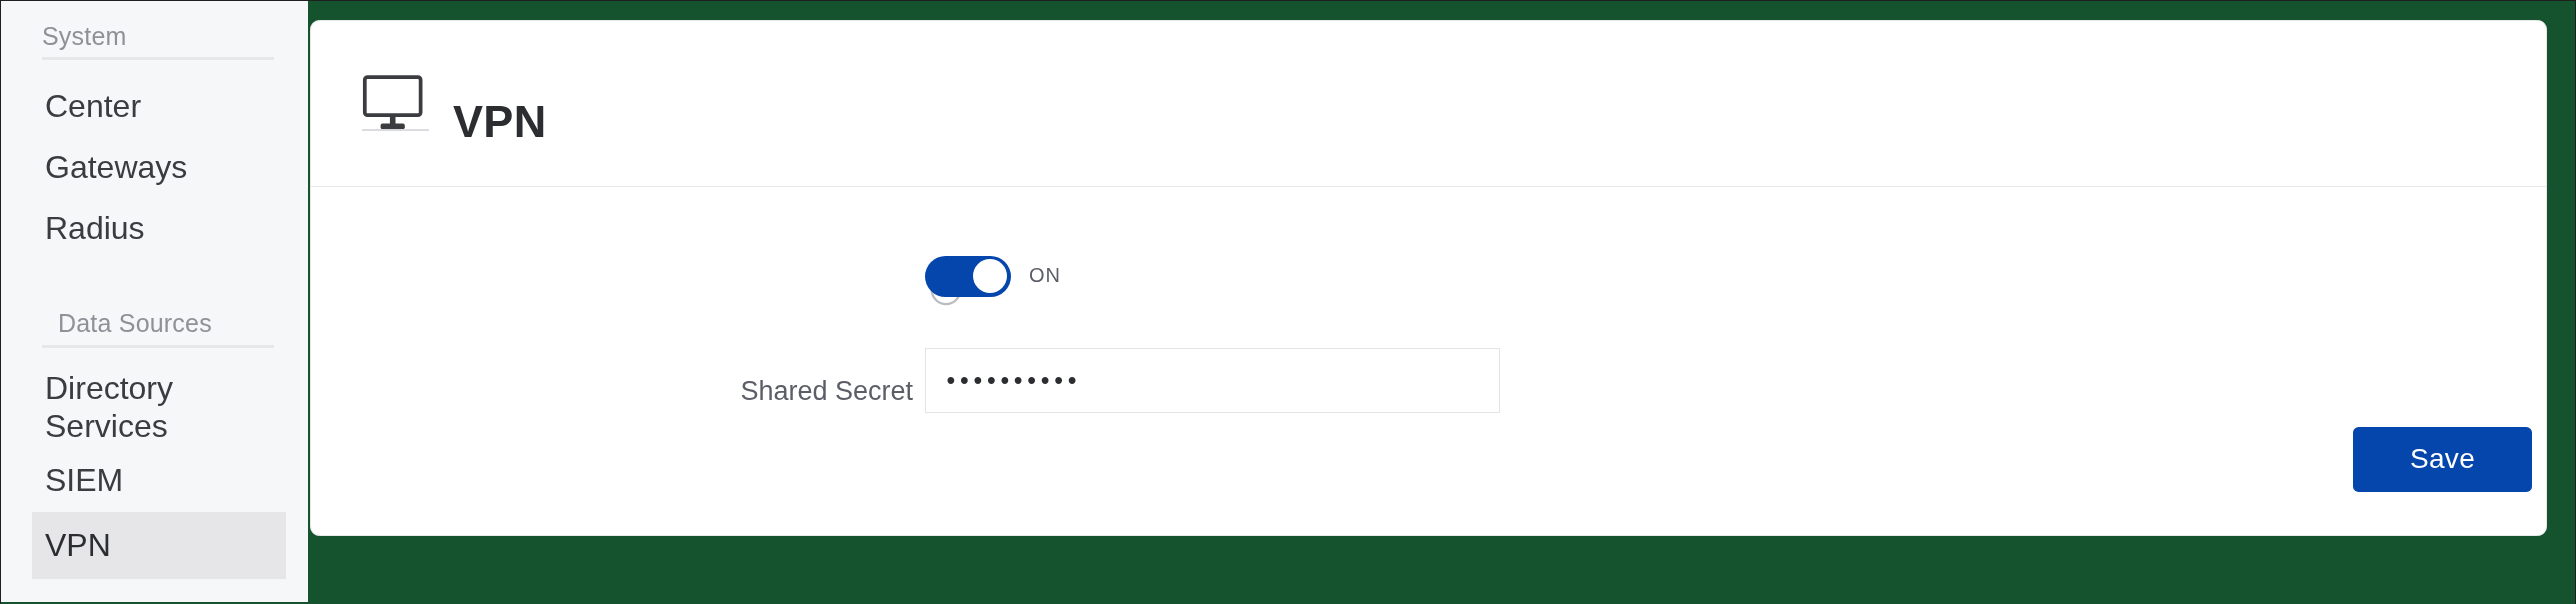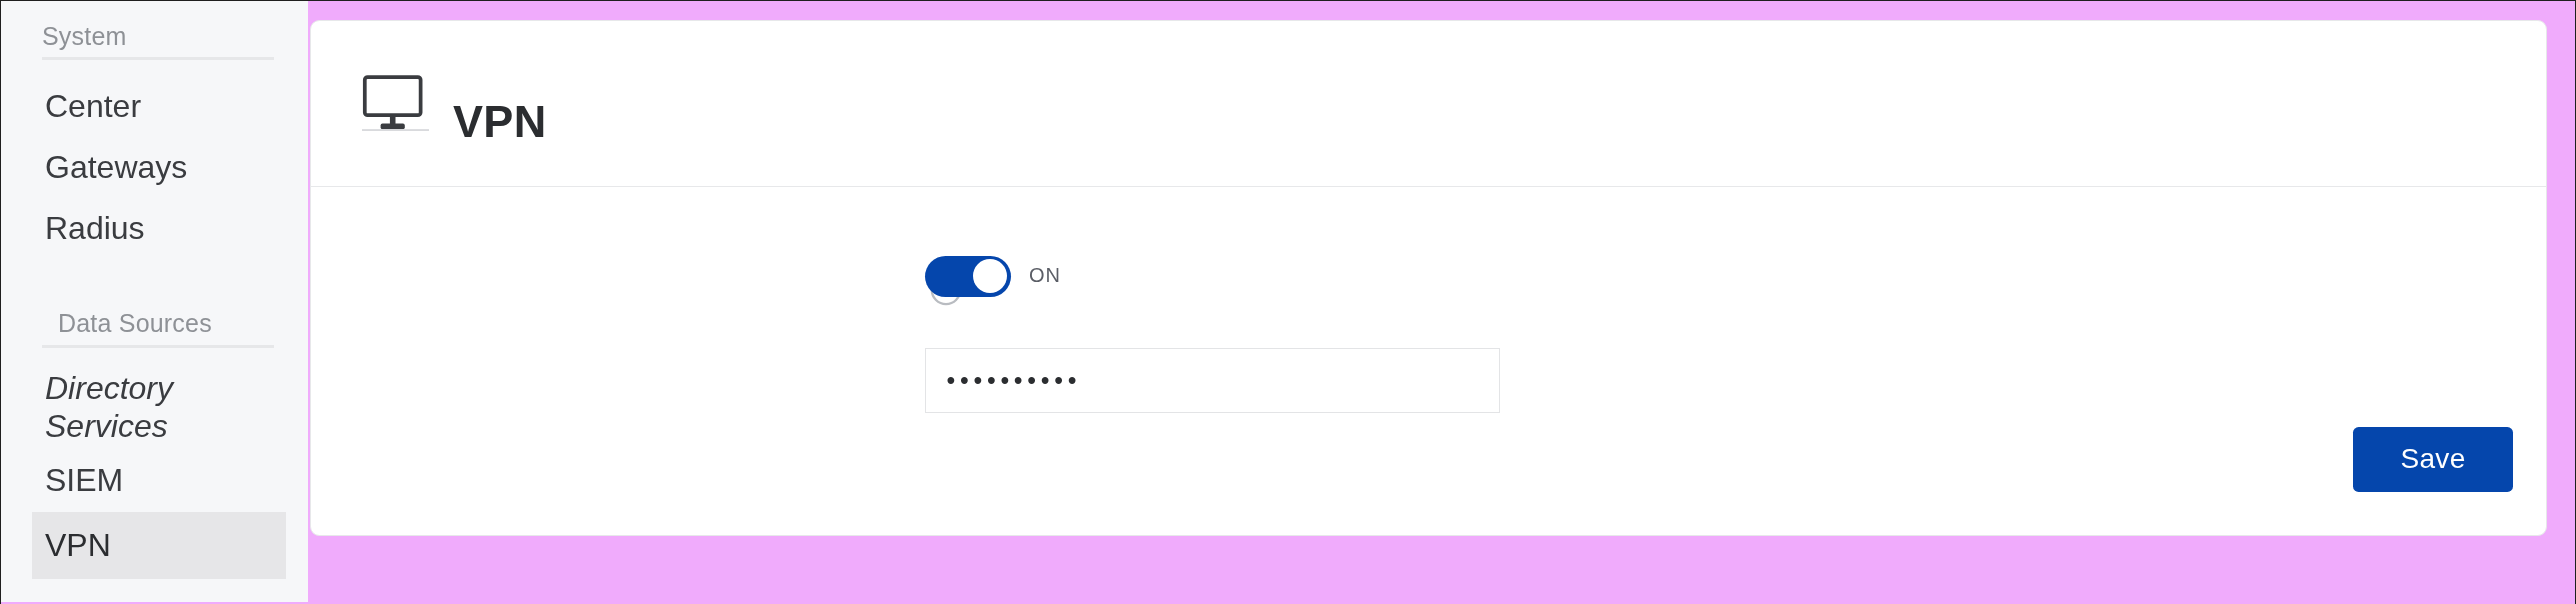--- a/index.html
+++ b/index.html
@@ -10,21 +10,21 @@
   body {
     font-family: "Liberation Sans", sans-serif;
     -webkit-font-smoothing: antialiased;
   }
   #screen {
     position: relative;
     width: 2576px;
     height: 605px;
     box-sizing: border-box;
     border: 1.9px solid #1f1f1f;
-    background: #f0abfc;
+    background: #14532d;
     overflow: hidden;
   }
 
   
   #sidebar {
     position: absolute;
     left: 0;
     top: 0;
     width: 307px;
     height: 601px;
@@ -63,21 +63,20 @@
     color: #3a3c40;
     line-height: 1.18;
     font-family: "Liberation Sans", sans-serif;
   }
   .nav-item.two-line {
     height: 80px;
     align-items: center;
   }
   .nav-item.two-line span {
     display: block;
-    font-style: italic;
   }
   .nav-item.selected {
     background: #e6e6e8;
   }
   .nav-item.selected span {
     color: #2b2d30;
   }
 
   
   #card {
@@ -194,21 +193,21 @@
     letter-spacing: 4.7px;
     outline: none;
     border-radius: 0;
   }
 
   
   #save-button {
     position: absolute;
     left: 2042px;
     top: 406px;
-    width: 160px;
+    width: 179px;
     height: 65px;
     background: #0546ac;
     border: none;
     border-radius: 5.6px;
     color: #ffffff;
     font-size: 28px;
     font-family: "Liberation Sans", sans-serif;
     cursor: pointer;
     letter-spacing: 0.3px;
   }
@@ -270,20 +269,21 @@
     <svg id="help-icon" viewBox="0 0 36 36">
       <circle cx="18" cy="18" r="15" fill="none" stroke="#b9bcc1" stroke-width="2.5"></circle>
       <text x="18" y="25" text-anchor="middle" font-size="19" font-family="Liberation Sans, sans-serif" fill="#9a9da3">?</text>
     </svg>
 
     <div id="toggle">
       <div class="knob"></div>
     </div>
     <div id="toggle-state">ON</div>
 
+    <div class="form-label" id="secret-label">Shared Secret</div>
 
     <input id="secret-input" type="text" placeholder="" value="••••••••••" style="">
 
     <button id="save-button">Save</button>
   </section>
 
 </div>
 
 
 </body></html>

